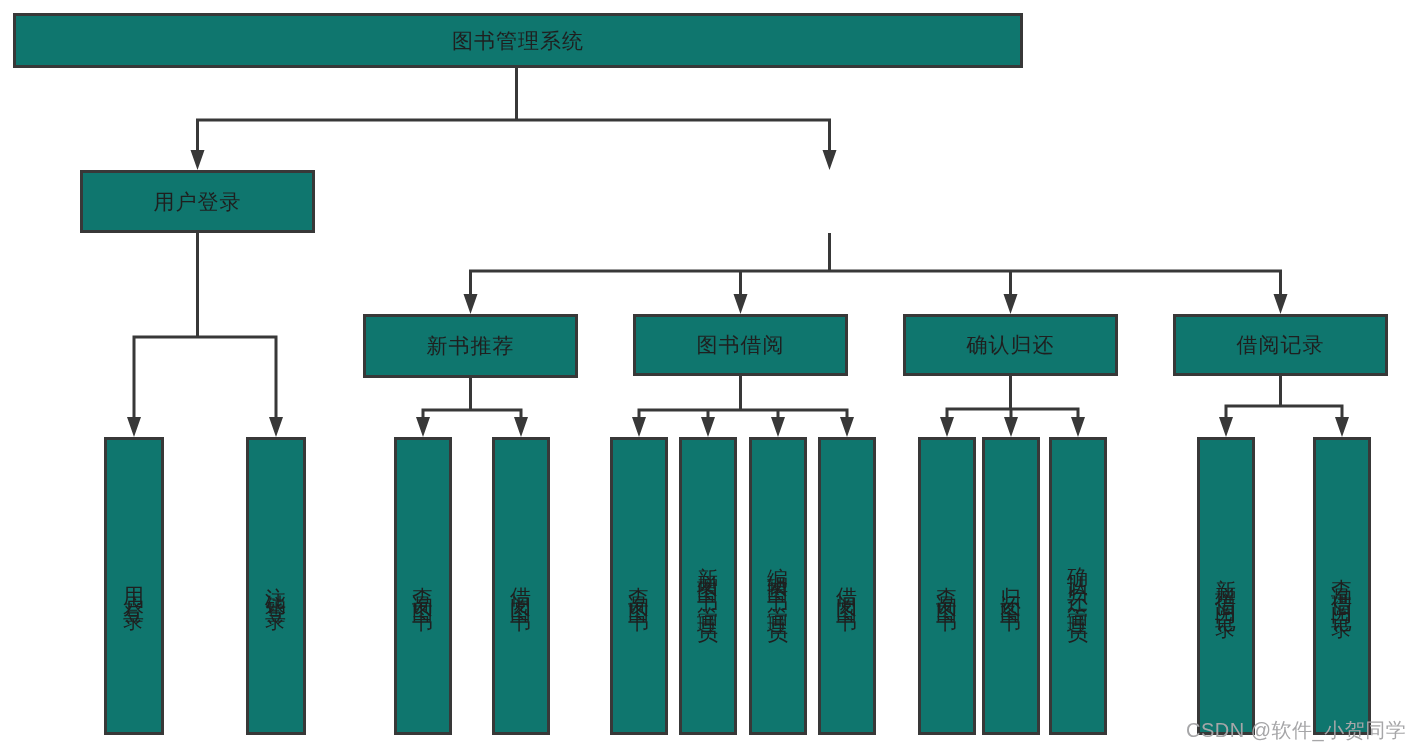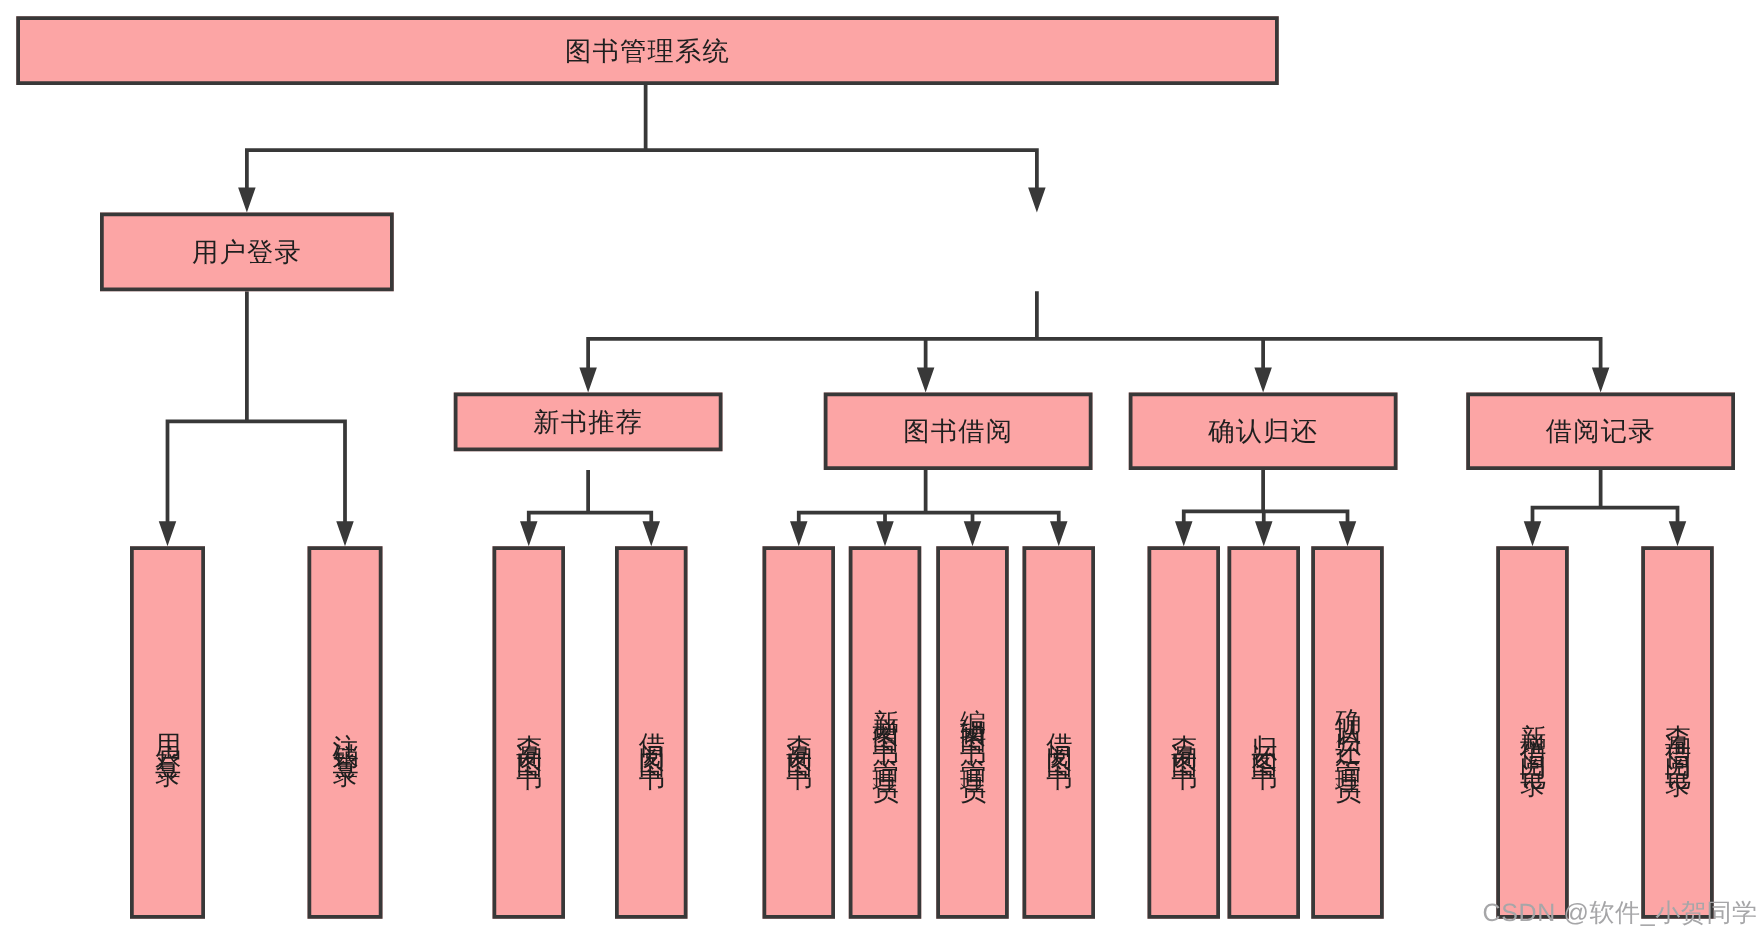--- a/index.html
+++ b/index.html
@@ -33,21 +33,21 @@
     stroke-width: 3;
     fill: none;
   }
   .connector-svg path.arrow {
     fill: var(--line);
     stroke: none;
   }
   .node {
     position: absolute;
     box-sizing: border-box;
-    background: #fca5a5;
+    background: #0f766e;
     border: 3px solid var(--line);
     display: flex;
     align-items: center;
     justify-content: center;
     color: var(--text);
     font-size: 21px;
     z-index: 2;
     letter-spacing: 1px;
     white-space: nowrap;
   }
@@ -100,24 +100,24 @@
   </svg>
 
   <div class="node" style="left:13px; top:13px; width:1010px; height:55px;">
     <span>图书管理系统</span>
   </div>
 
   <div class="node" style="left:80px; top:170px; width:235px; height:63px;">
     <span>用户登录</span>
   </div>
 
-  <div class="node" style="left:363px; top:314px; width:215px; height:47px;">
+  <div class="node" style="left:363px; top:314px; width:215px; height:64px;">
     <span>新书推荐</span>
   </div>
-  <div class="node" style="left:633px; top:314px; width:215px; height:62px;margin-left:26px;">
+  <div class="node" style="left:633px; top:314px; width:215px; height:62px;">
     <span>图书借阅</span>
   </div>
   <div class="node" style="left:903px; top:314px; width:215px; height:62px;">
     <span>确认归还</span>
   </div>
   <div class="node" style="left:1173px; top:314px; width:215px; height:62px;">
     <span>借阅记录</span>
   </div>
 
   <div class="node vbox" style="left:104px; top:437px; width:60px; height:298px;">

